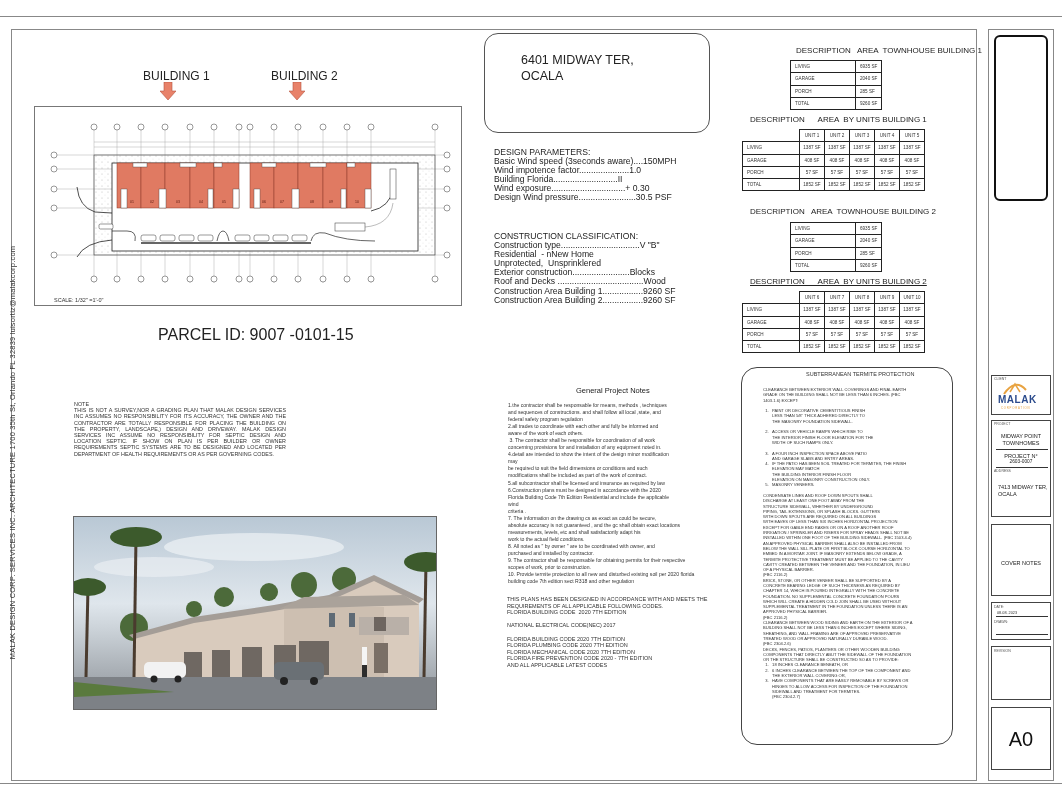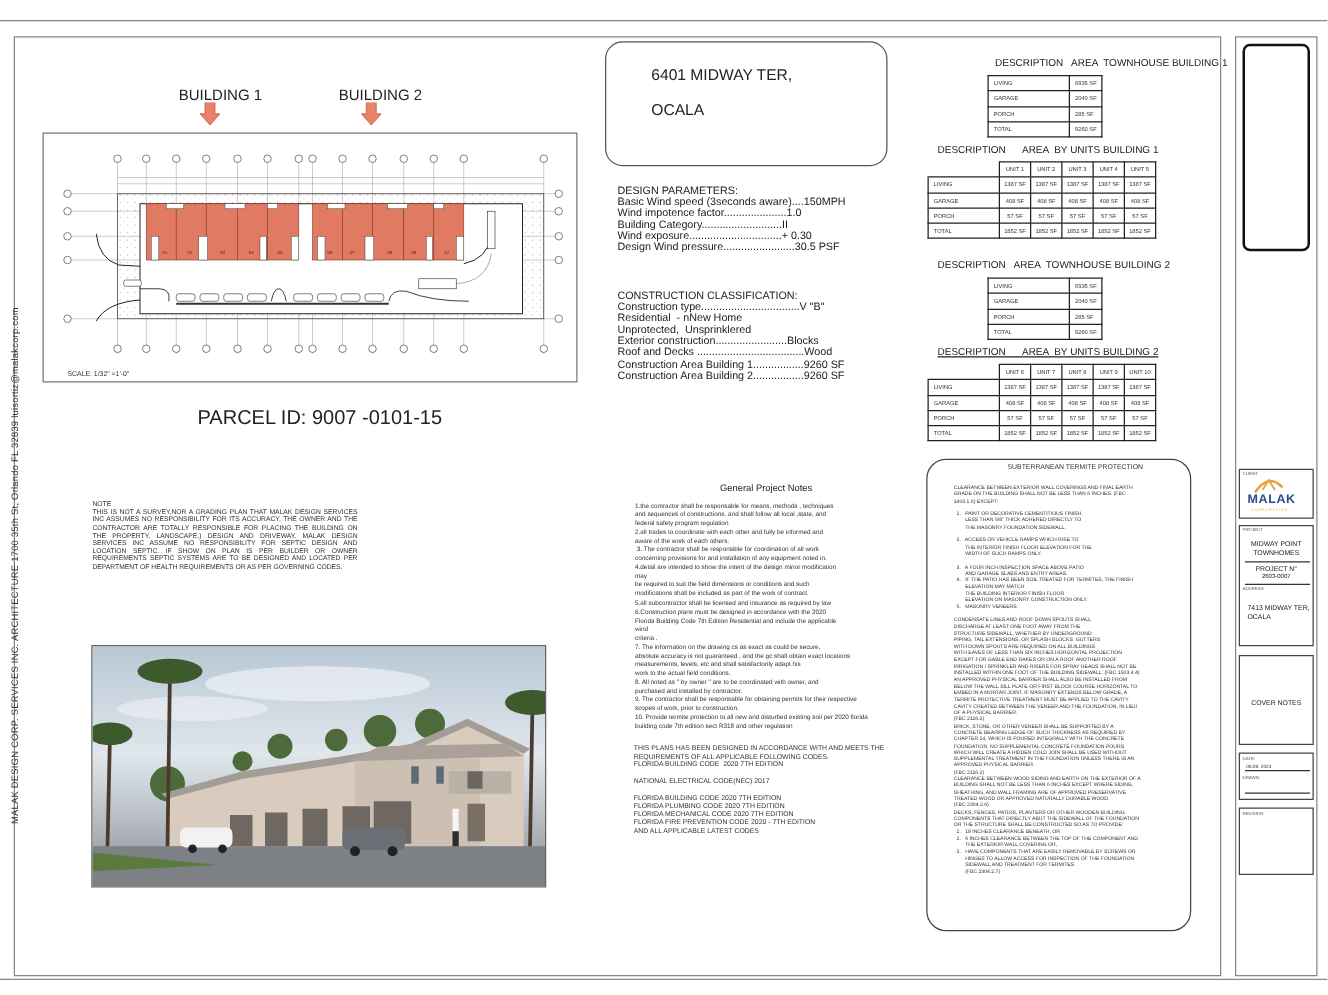--- a/index.html
+++ b/index.html
@@ -200,24 +200,24 @@
     <rect x="355" y="62" width="6" height="30" fill="#fff" stroke="#333" stroke-width="0.5"></rect>
     <rect x="300" y="116" width="30" height="8" fill="#fff" stroke="#333" stroke-width="0.5"></rect>
     <path d="M330 120 Q355 118 358 96" fill="none" stroke="#555" stroke-width="0.4"></path>
   </svg>
 </div>
 <div class="abs scale">SCALE:  1/32" =1'-0"</div>
 <div class="abs parcel">PARCEL ID: 9007 -0101-15</div>
 
 <div class="abs title-box">
   <div class="title-sub">6401 MIDWAY TER,</div>
-  <div class="title-sub" style="margin-top:12px">OCALA</div>
+  <div class="title-sub" style="margin-top:0">OCALA</div>
 </div>
 
-<div class="abs params"><div>DESIGN PARAMETERS:</div><div>Basic Wind speed (3seconds aware)....150MPH</div><div>Wind impotence factor.....................1.0</div><div>Building Category...........................II</div><div>Wind exposure...............................+ 0.30</div><div>Design Wind pressure........................30.5 PSF</div></div>
+<div class="abs params"><div>DESIGN PARAMETERS:</div><div>Basic Wind speed (3seconds aware)....150MPH</div><div>Wind impotence factor.....................1.0</div><div>Building Florida...........................II</div><div>Wind exposure...............................+ 0.30</div><div>Design Wind pressure........................30.5 PSF</div></div>
 
 <div class="abs params" style="top:232px;"><div>CONSTRUCTION CLASSIFICATION:</div><div>Construction type.................................V "B"</div><div>Residential  - nNew Home</div><div>Unprotected,  Unsprinklered</div><div>Exterior construction........................Blocks</div><div>Roof and Decks ....................................Wood</div><div>Construction Area Building 1.................9260 SF</div><div>Construction Area Building 2.................9260 SF</div></div>
 
 <div class="abs desc-h" style="left:758px;top:46px;margin-left:38px;">DESCRIPTION   AREA  TOWNHOUSE BUILDING 1</div>
 <table class="abs sm" style="left:790px;top:60px;">
   <tbody>
       <tr>
         <td style="width:65px">LIVING</td>
         <td>6935 SF</td>
       </tr>
@@ -545,13 +545,16 @@
     <div class="tb-small" style="left:5px;top:8px;font-size:3.8px;color:#333;">08.08. 2023</div>
     <div class="ul" style="left:4px;top:13px;width:52px;"></div>
     <div class="tb-small" style="left:2px;top:17px;">DRAWN:</div>
     <div class="ul" style="left:4px;top:31px;width:52px;"></div>
   </div>
 
   <div class="tb-box" style="left:2px;top:616px;width:60px;height:54px;">
     <div class="tb-small" style="left:2px;top:2px;">REVISION</div>
   </div>
 
+  <div class="tb-box" style="left:2px;top:677px;width:60px;height:63px;">
+    <div style="position:absolute;width:100%;top:20px;text-align:center;font-size:20px;color:#111;">A0</div>
+  </div>
 </div>
 
 </body></html>

